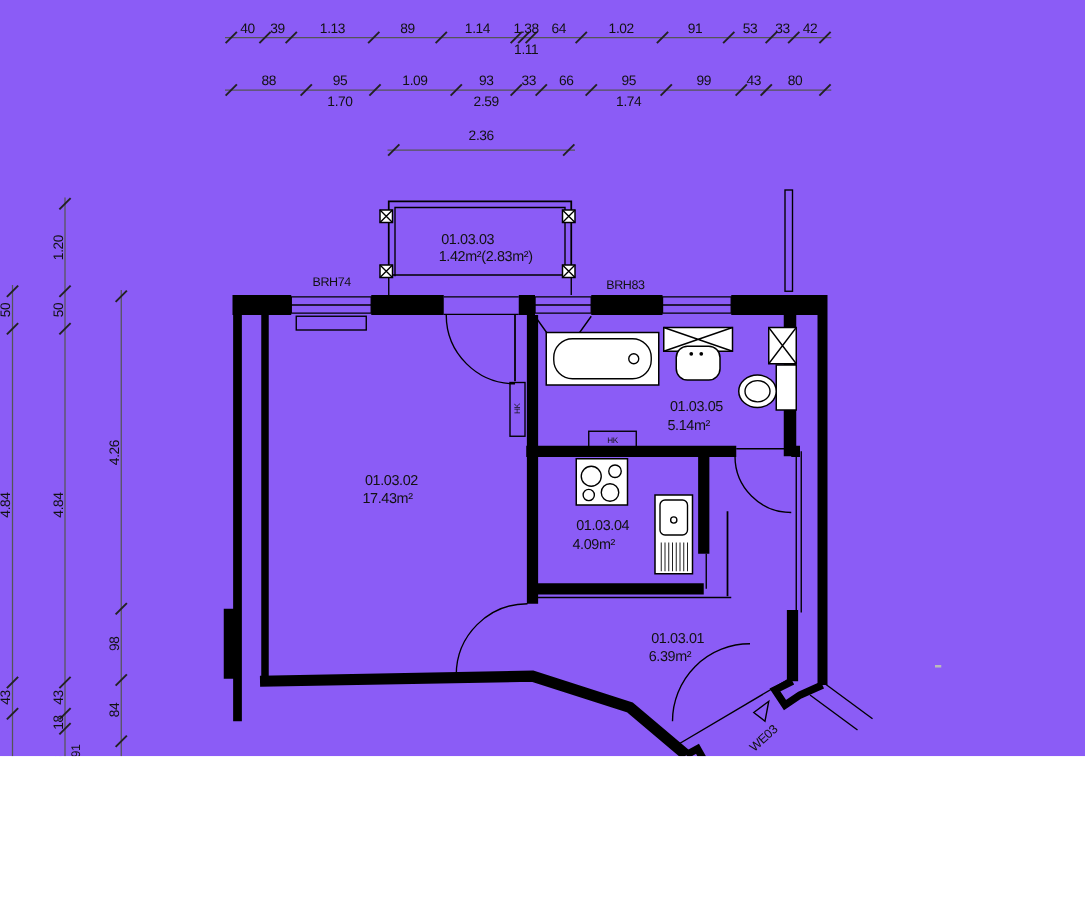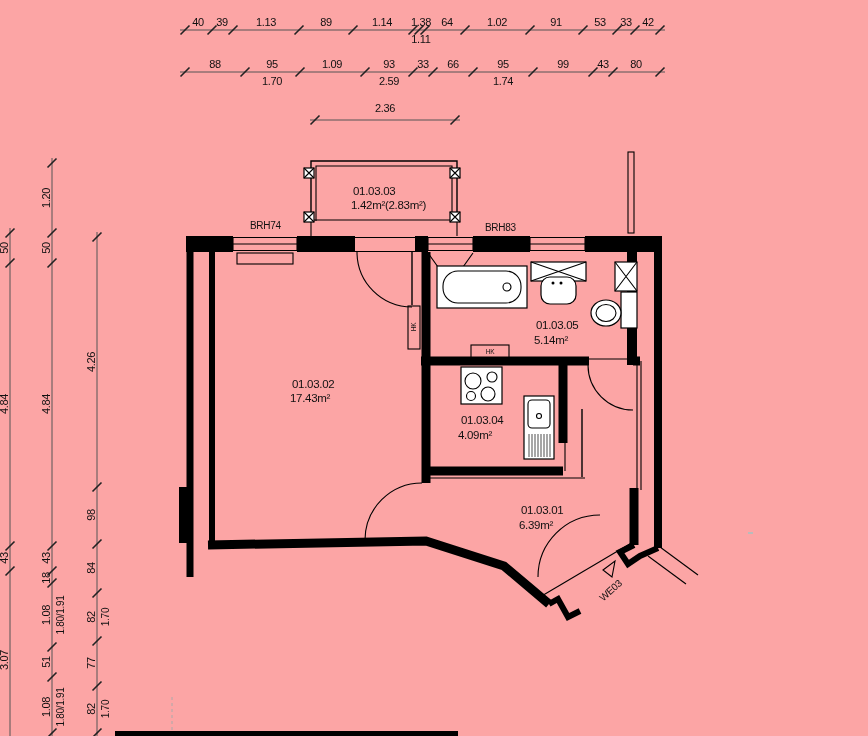--- a/index.html
+++ b/index.html
@@ -1,16 +1,16 @@
 <!DOCTYPE html>
 <html><head>
 <meta charset="utf-8">
 <style>
   html,body{margin:0;padding:0;background:#fff;}
-  .stage{position:relative;width:868px;height:736px;background:#fca5a5;overflow:hidden;
+  .stage{position:relative;width:868px;height:605px;background:#8b5cf6;overflow:hidden;
          font-family:"Liberation Sans", sans-serif;}
   svg{position:absolute;left:0;top:0;}
   text{fill:#111;font-family:"Liberation Sans", sans-serif;letter-spacing:-0.3px;}
   .dimtxt{font-size:11px;}
   .smalltxt{font-size:10px;}
   .roomtxt{font-size:11.5px;}
   .hktxt{font-size:6.5px;}
   .dimline{stroke:#555;stroke-width:1;fill:none;}
   .tickline{stroke:#222;stroke-width:1.6;fill:none;}
   .wall{stroke:#000;fill:none;}

